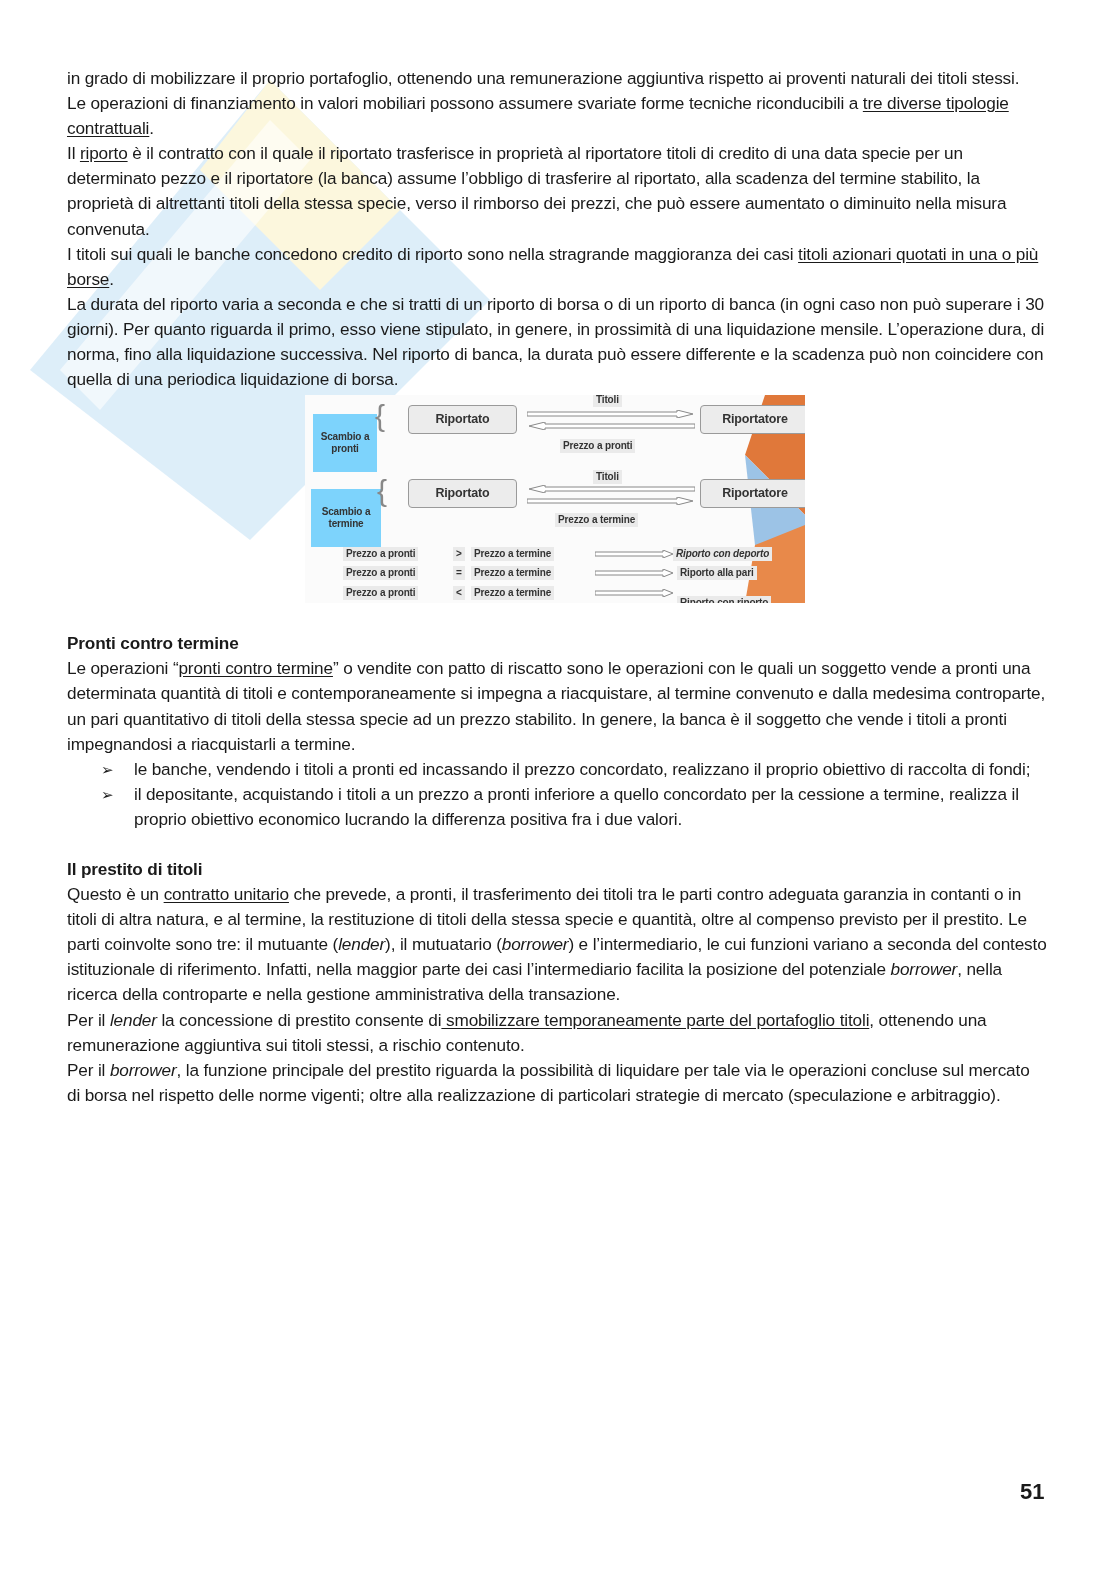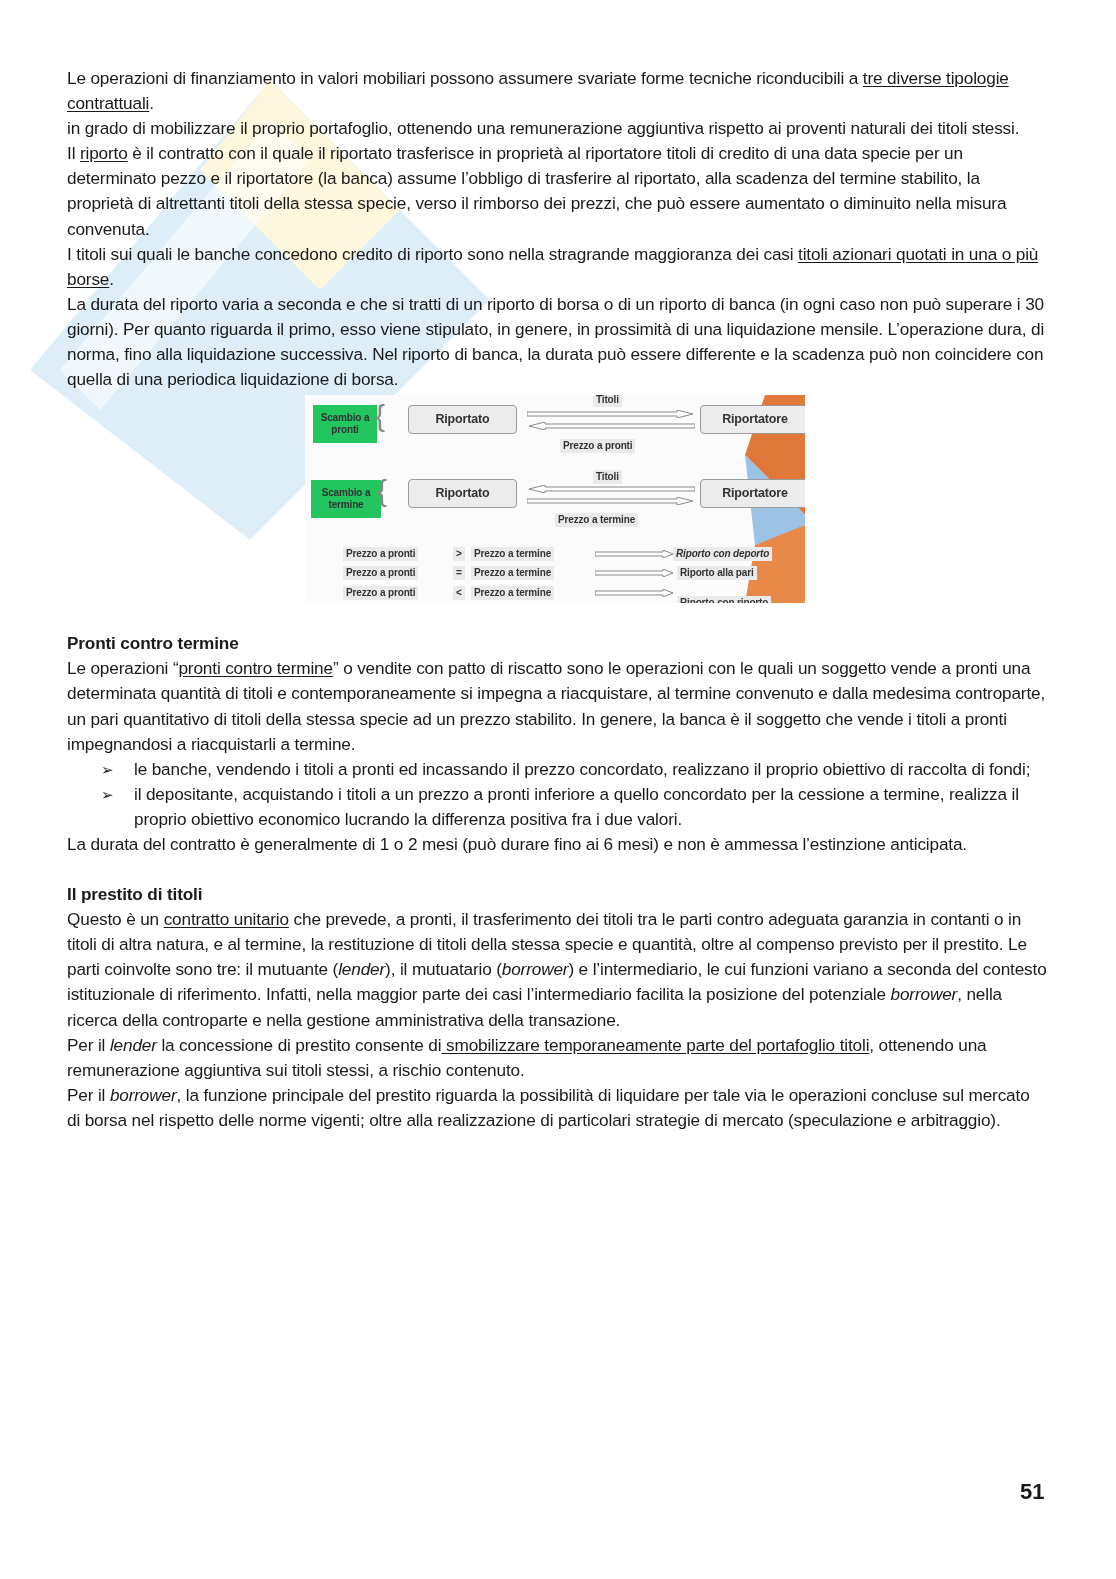--- a/index.html
+++ b/index.html
@@ -10,40 +10,40 @@
   p { margin: 0; }
   .u { text-decoration: underline; text-underline-offset: 2px; }
   .b { font-weight: normal; }
   .i { font-style: italic; }
   .heading { font-weight: bold; margin-top: 25px; }
   .bullets { margin: 0; padding: 0; list-style: none; }
   .bullets li { position: relative; padding-left: 67px; }
   .bullets li .mark { position: absolute; left: 34px; top: 0; font-size: 15px; }
   .figure { position: relative; width: 500px; height: 208px; margin: 3px 0 0 238px; background: #fbfbfb; overflow: hidden; }
   .fig-bg-orange { position: absolute; right: 0; top: 0; width: 60px; height: 208px; }
-  .fig-label { position: absolute; background: #22c55e; font-size: 10px; font-weight: bold; text-align: center; line-height: 12px; color: #333; padding: 7px 3px; }
+  .fig-label { position: absolute; background: #7dd3fc; font-size: 10px; font-weight: bold; text-align: center; line-height: 12px; color: #333; padding: 17px 3px; margin-top: 9px; }
   .fig-box { position: absolute; background: #ececec; border: 1px solid #9a9a9a; border-radius: 4px; font-size: 12.5px; font-weight: bold; text-align: center; color: #333; }
   .fig-tag { position: absolute; background: #eaeaea; font-size: 10px; font-weight: bold; color: #333; padding: 0 3px; line-height: 14px; }
   .brace { position: absolute; font-size: 30px; color: #888; font-weight: normal; line-height: 30px; }
   .arrow { position: absolute; height: 8px; }
   .page-number { position: absolute; left: 1020px; top: 1479px; font-size: 22px; font-weight: bold; }
 </style>
 </head>
 <body>
 
 <svg class="watermark" viewBox="0 0 480 500">
   <polygon points="10,330 250,40 470,260 230,500" fill="#4aa3df"></polygon>
   <polygon points="250,40 380,170 300,250 180,130" fill="#f2d84b"></polygon>
   <polygon points="40,330 250,80 290,120 80,370" fill="#ffffff" opacity="0.6"></polygon>
 </svg>
 
 <div class="page">
 
+  <p>in grado di mobilizzare il proprio portafoglio, ottenendo una remunerazione aggiuntiva rispetto ai proventi naturali dei titoli stessi.</p>
   <p><span>Le operazioni di finanziamento in valori mobiliari possono assumere svariate forme tecniche riconducibili a </span><span class="u">tre diverse tipologie contrattuali</span><span>.</span></p>
-  <p>in grado di mobilizzare il proprio portafoglio, ottenendo una remunerazione aggiuntiva rispetto ai proventi naturali dei titoli stessi.</p>
 
   <p><span>Il </span><span class="b u">riporto</span><span> è il contratto con il quale il riportato trasferisce in proprietà al riportatore titoli di credito di una data specie per un determinato pezzo e il riportatore (la banca) assume l’obbligo di trasferire al riportato, alla scadenza del termine stabilito, la proprietà di altrettanti titoli della stessa specie, verso il rimborso dei prezzi, che può essere aumentato o diminuito nella misura convenuta.</span></p>
   <p><span>I </span><span class="b">titoli</span><span> sui quali le banche concedono credito di riporto sono nella stragrande maggioranza dei casi </span><span class="u">titoli azionari quotati in una o più borse</span><span>.</span></p>
   <p><span>La </span><span class="b">durata</span><span> del riporto varia a seconda e che si tratti di un riporto di borsa o di un riporto di banca (in ogni caso non può superare i 30 giorni). Per quanto riguarda il primo, esso viene stipulato, in genere, in prossimità di una liquidazione mensile. L’operazione dura, di norma, fino alla liquidazione successiva. Nel riporto di banca, la durata può essere differente e la scadenza può non coincidere con quella di una periodica liquidazione di borsa.</span></p>
 
   <div class="figure">
     <svg class="fig-bg-orange" viewBox="0 0 60 208" preserveAspectRatio="none">
       <polygon points="20,0 60,0 60,120 0,60" fill="#e0783a"></polygon>
       <polygon points="0,60 60,120 60,180 10,150" fill="#9cc3e6"></polygon>
       <polygon points="10,150 60,130 60,208 0,208" fill="#e8894a"></polygon>
@@ -99,21 +99,20 @@
       </svg>
     <div class="fig-tag" style="left:372px;top:201px;">Riporto con riporto</div>
   </div>
 
   <p class="heading" style="margin-top:28px;">Pronti contro termine</p>
   <p><span>Le operazioni “</span><span class="b u">pronti contro termine</span><span>” o vendite con patto di riscatto sono le operazioni con le quali un soggetto vende a pronti una determinata quantità di titoli e contemporaneamente si impegna a riacquistare, al termine convenuto e dalla medesima controparte, un pari quantitativo di titoli della stessa specie ad un prezzo stabilito. In genere, la banca è il soggetto che vende i titoli a pronti impegnandosi a riacquistarli a termine.</span></p>
   <ul class="bullets">
     <li><span class="mark">➢</span><span>le banche, vendendo i titoli a pronti ed incassando il prezzo concordato, realizzano il proprio obiettivo di </span><span class="b">raccolta di fondi</span><span>;</span></li>
     <li><span class="mark">➢</span><span>il depositante, acquistando i titoli a un prezzo a pronti inferiore a quello concordato per la cessione a termine, realizza il proprio obiettivo economico </span><span class="b">lucrando la differenza positiva fra i due valori</span><span>.</span></li>
   </ul>
-  <p>La durata del contratto è generalmente di 1 o 2 mesi (può durare fino ai 6 mesi) e non è ammessa l’estinzione anticipata.</p>
 
   <p class="heading">Il prestito di titoli</p>
   <p><span>Questo è un </span><span class="u">contratto unitario</span><span> che prevede, a pronti, il trasferimento dei titoli tra le parti contro adeguata garanzia in contanti o in titoli di altra natura, e al termine, la restituzione di titoli della stessa specie e quantità, oltre al compenso previsto per il prestito. Le parti coinvolte sono tre: il mutuante (</span><span class="b i">lender</span><span>), il mutuatario (</span><span class="b i">borrower</span><span>) e l’intermediario, le cui funzioni variano a seconda del contesto istituzionale di riferimento. Infatti, nella maggior parte dei casi l’intermediario facilita la posizione del potenziale </span><span class="i">borrower</span><span>, nella ricerca della controparte e nella gestione amministrativa della transazione.</span></p>
   <p><span>Per il </span><span class="i">lender</span><span> la concessione di prestito consente di</span><span class="u"> smobilizzare temporaneamente parte del portafoglio titoli</span><span>, ottenendo una </span><span class="b">remunerazione aggiuntiva</span><span> sui titoli stessi, a rischio contenuto.</span></p>
   <p><span>Per il </span><span class="i">borrower</span><span>, la funzione principale del prestito riguarda la possibilità di </span><span class="b">liquidare per tale via le operazioni concluse sul mercato di borsa</span><span> nel rispetto delle norme vigenti; oltre alla realizzazione di particolari strategie di mercato (</span><span class="b">speculazione e arbitraggio</span><span>).</span></p>
 </div>
 
 <div class="page-number">51</div>
 
 </body></html>

